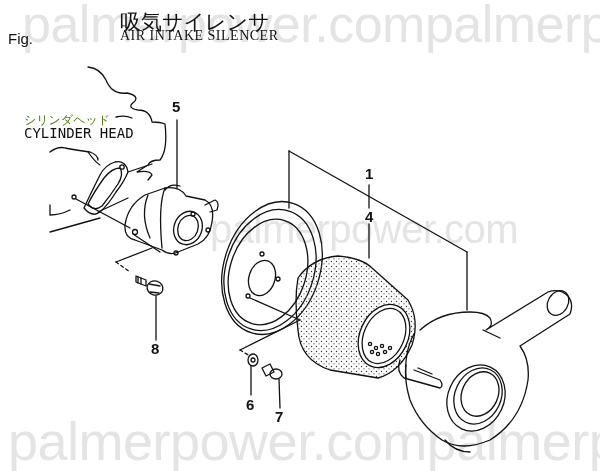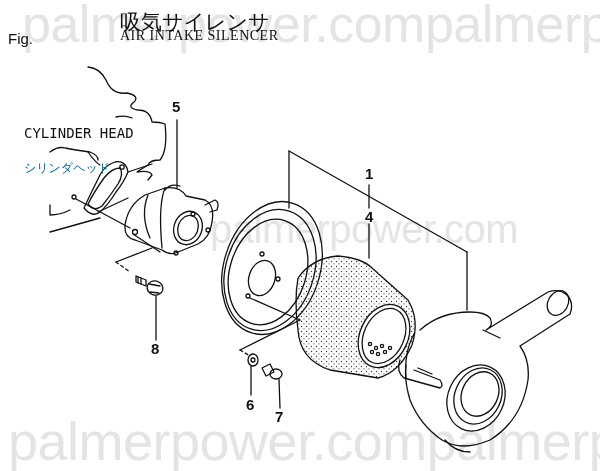--- a/index.html
+++ b/index.html
@@ -6,21 +6,21 @@
   #stage { position:relative; width:600px; height:471px; overflow:hidden; background:#fff; font-family:"Liberation Sans", sans-serif; }
   .wm { position:absolute; color:#e4e4e4; font-family:"Liberation Sans", sans-serif; font-weight:400; white-space:nowrap; letter-spacing:-0.5px; z-index:0; }
   .wm-top { left:22px; top:-6px; font-size:52px; }
   .wm-mid { left:210px; top:207px; font-size:40px; }
   .wm-bot { left:8px; top:410px; font-size:54px; }
   svg.drawing { position:absolute; left:0; top:0; z-index:1; }
   .title-fig { position:absolute; left:8px; top:30px; font-family:Liberation Sans, sans-serif; font-size:15px; color:#111; z-index:2; }
   .title-num { position:absolute; left:55px; top:4px; font-family:"DejaVu Sans", sans-serif; font-weight:900; font-size:46px; color:#111; letter-spacing:-1px; z-index:2; }
   .title-jp { position:absolute; left:120px; top:8px; font-size:21px; color:#111; z-index:2; font-family:"DejaVu Sans", sans-serif; }
   .title-en { position:absolute; left:120px; top:28px; font-family:Liberation Serif, serif; font-size:14px; color:#111; letter-spacing:0.5px; z-index:2; }
-  .lbl-jp { position:absolute; left:24px; top:112px; font-size:12px; color:#0369a1; font-family:"DejaVu Sans", sans-serif; z-index:2;margin-top:48px; }
+  .lbl-jp { position:absolute; left:24px; top:112px; font-size:12px; color:#4d7c0f; font-family:"DejaVu Sans", sans-serif; z-index:2; }
   .lbl-en { position:absolute; left:24px; top:125px; font-family:"DejaVu Sans Mono", monospace; font-size:14px; color:#111; z-index:2; }
   .callout { position:absolute; font-family:"Liberation Sans", sans-serif; font-size:15px; font-weight:700; color:#111; z-index:2; }
 </style>
 </head>
 <body>
 
 <div id="stage">
   <div class="wm wm-top">palmerpower.compalmerpower.com</div>
   <div class="wm wm-mid">palmerpower.com</div>
   <div class="wm wm-bot">palmerpower.compalmerpower.com</div>

